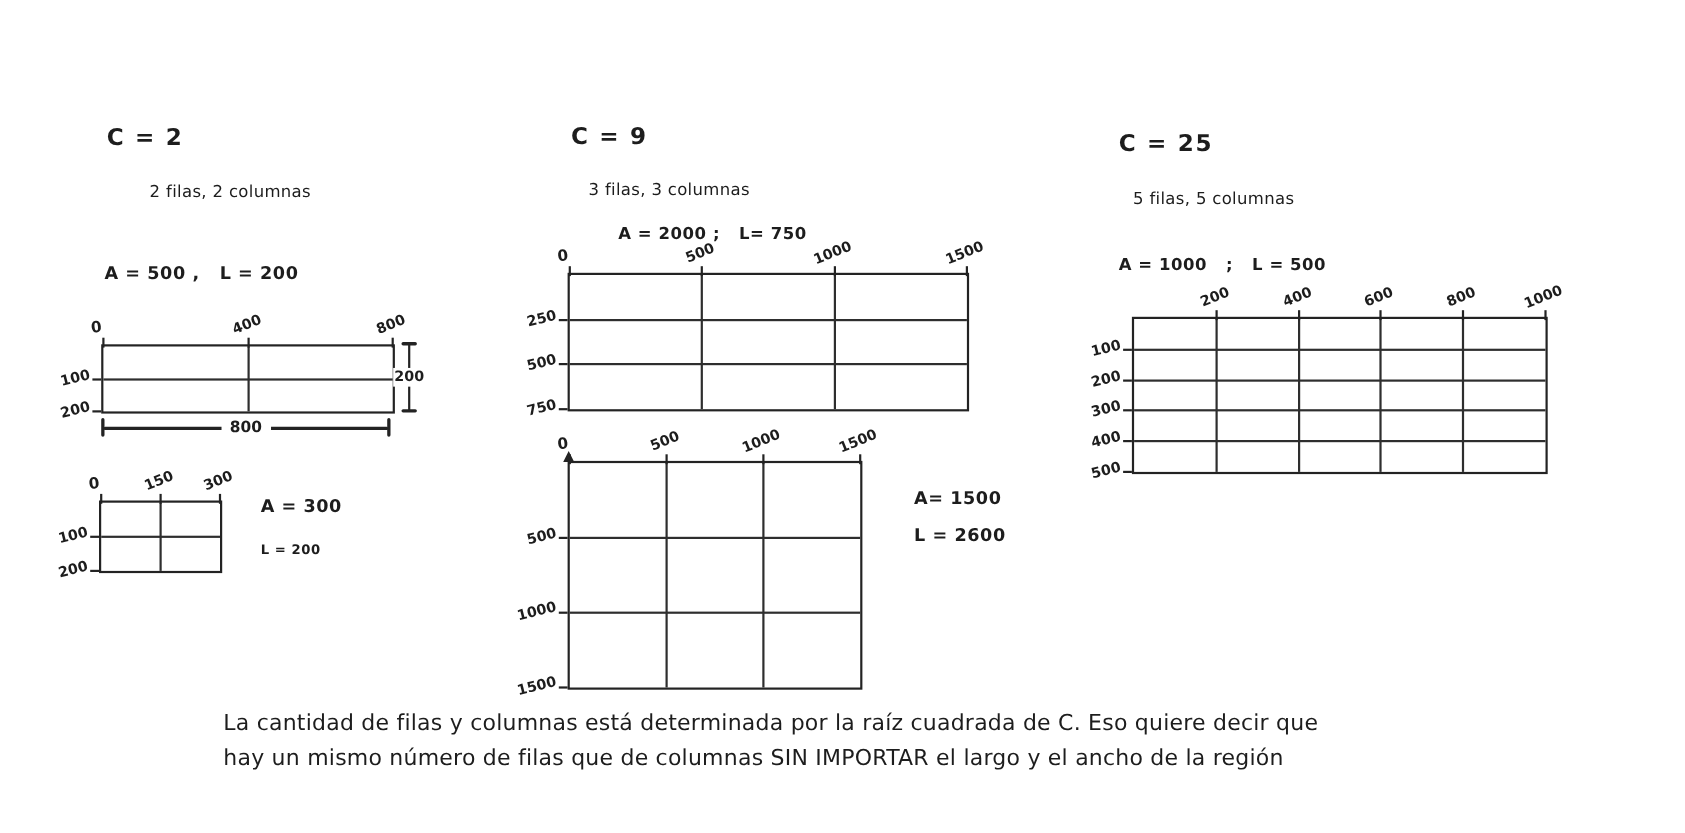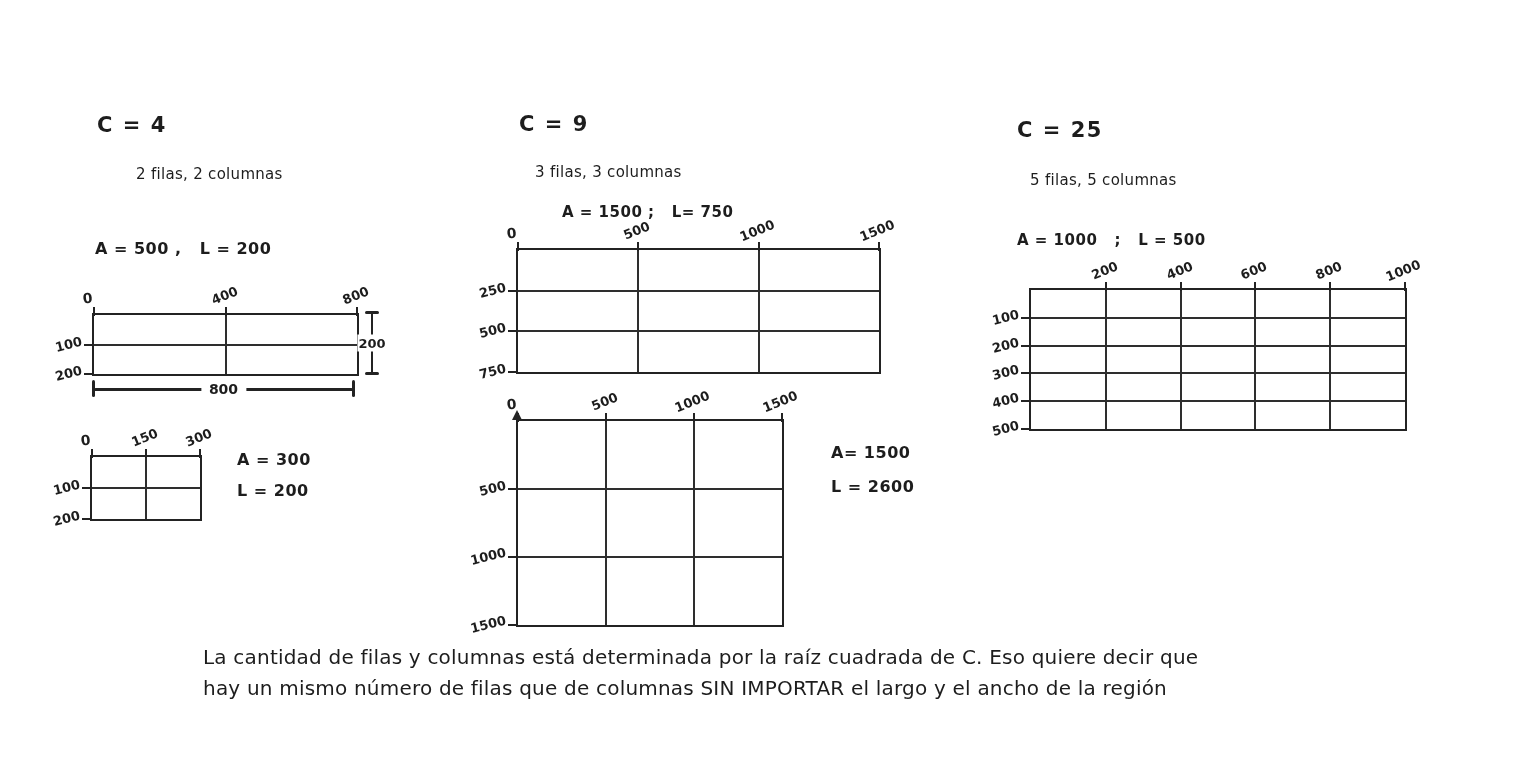--- a/index.html
+++ b/index.html
@@ -35,21 +35,21 @@
   .bracket-h .bcap{position:absolute;top:0;width:3px;height:17px;background:#232323;border-radius:2px;}
   .bracket-h .blabel{position:absolute;left:50%;top:50%;transform:translate(-50%,-52%);
     background:#fff;font-size:14px;font-weight:700;padding:0 8px;}
 </style>
 </head>
 <body>
 
 <div class="canvas">
 
 
-  <div class="c-label" style="left:97px;top:113px">C = 4</div>
+  <div class="c-label" style="left:97px;top:113px">C = 2</div>
   <div class="sub-label" style="left:136px;top:165px">2 filas, 2 columnas</div>
   <div class="formula" style="left:95px;top:239px;font-size:16px">A = 500 ,   L = 200</div>
 
   <div class="grid" style="left:92px;top:313px;width:263px;height:59px">
       <div class="vline" style="left: 50%;"></div>
       <div class="hline" style="top: 50%;"></div>
       <div class="tick-top-mark" style="left: 0%;"></div>
       <div class="tick-top-label zero" style="left: 0%;">0</div>
       <div class="tick-top-mark" style="left: 50%;"></div>
       <div class="tick-top-label" style="left: 50%;">400</div>
@@ -83,25 +83,25 @@
       <div class="tick-top-mark" style="left: 50%;"></div>
       <div class="tick-top-label" style="left: 50%;">150</div>
       <div class="tick-top-mark" style="left: 100%;"></div>
       <div class="tick-top-label" style="left: 100%;">300</div>
       <div class="tick-left-mark" style="top: 50%;"></div>
       <div class="tick-left-label" style="top: 50%;">100</div>
       <div class="tick-left-mark" style="top: 100%;"></div>
       <div class="tick-left-label" style="top: 100%;">200</div>
     </div>
   <div class="formula" style="left:237px;top:450px;font-size:16px">A = 300</div>
-  <div class="formula" style="left:237px;top:481px;font-size:16px">L = 200</div>
+  <div class="formula" style="left:237px;top:493px;font-size:12px">L = 200</div>
 
   <div class="c-label" style="left:519px;top:112px">C = 9</div>
   <div class="sub-label" style="left:535px;top:163px">3 filas, 3 columnas</div>
-  <div class="formula" style="left:562px;top:203px;font-size:15px">A = 1500 ;   L= 750</div>
+  <div class="formula" style="left:562px;top:203px;font-size:15px">A = 2000 ;   L= 750</div>
 
   <div class="grid" style="left:516px;top:248px;width:361px;height:122px">
       <div class="vline" style="left: 33.3333%;"></div>
       <div class="vline" style="left: 66.6667%;"></div>
       <div class="hline" style="top: 33.3333%;"></div>
       <div class="hline" style="top: 66.6667%;"></div>
       <div class="tick-top-mark" style="left: 0%;"></div>
       <div class="tick-top-label zero" style="left: 0%;">0</div>
       <div class="tick-top-mark" style="left: 33.33%;"></div>
       <div class="tick-top-label" style="left: 33.33%;">500</div>

